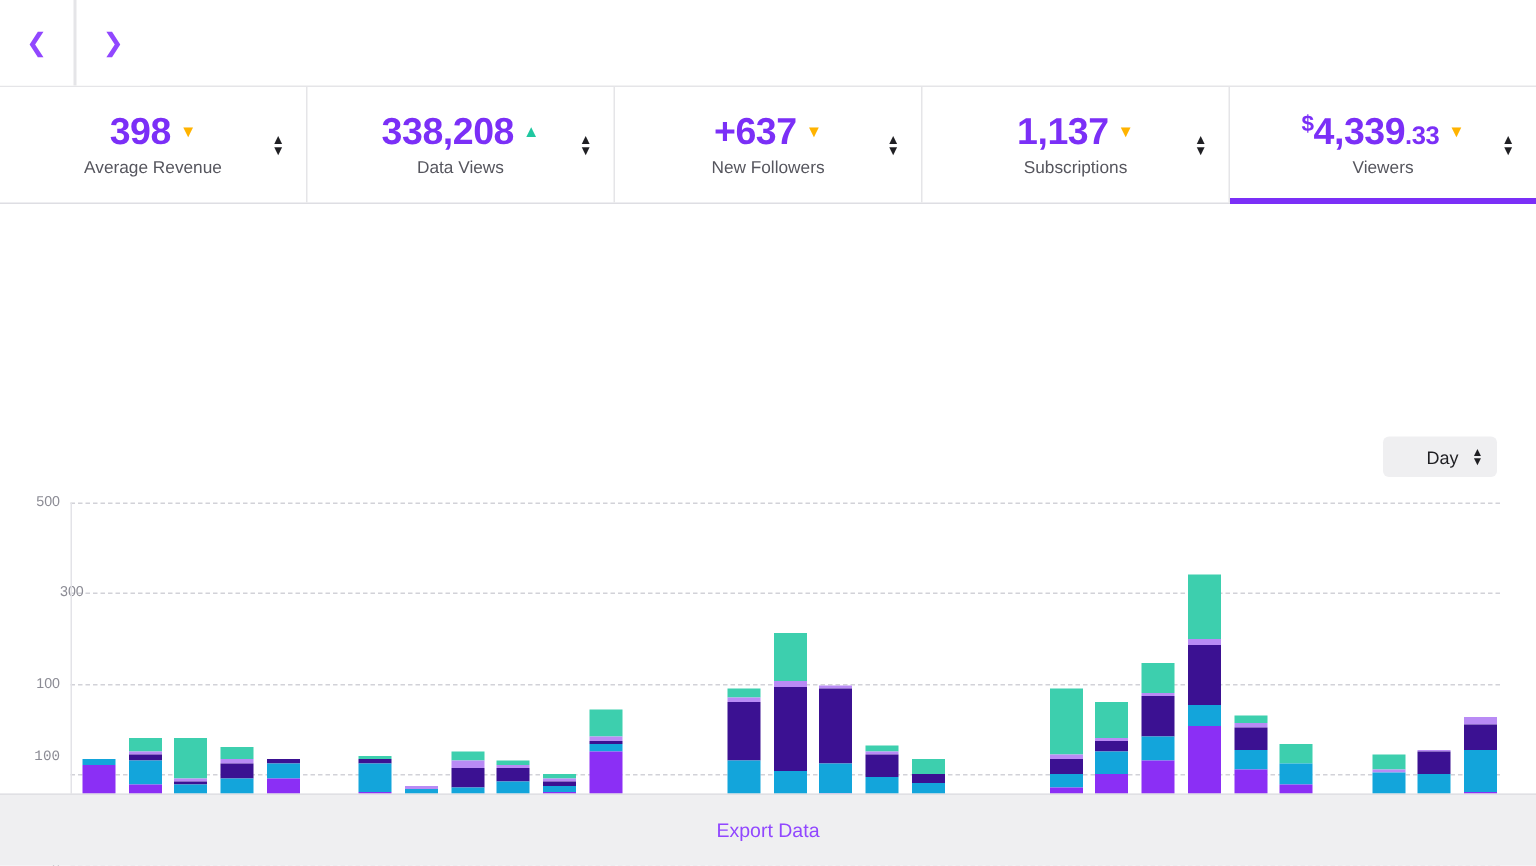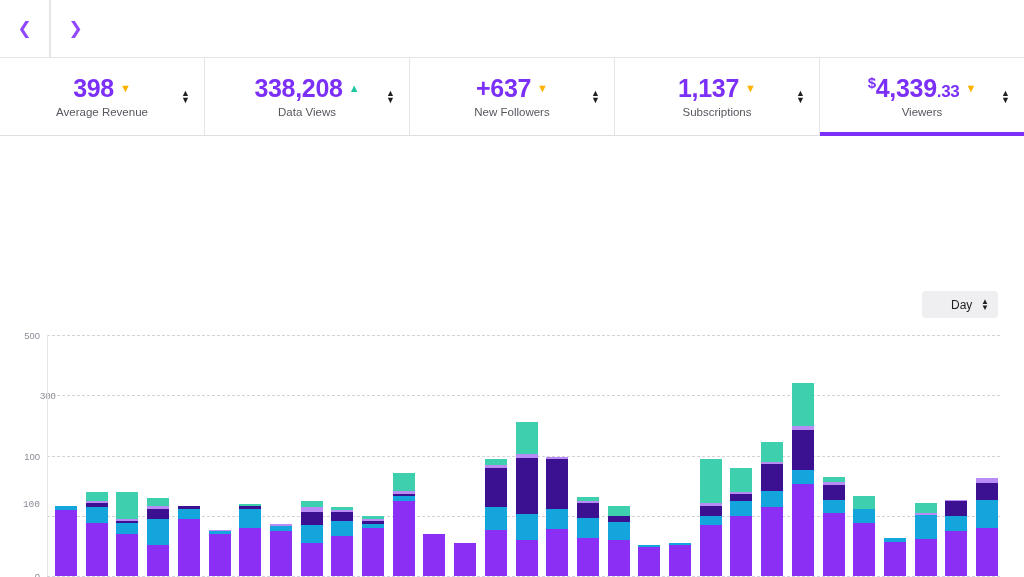--- a/index.html
+++ b/index.html
@@ -362,13 +362,16 @@
         <div class="bar" title="Aug 31" style="left: 976px; width: 22px; bottom: -22px; height: 97.605px;">
           <div class="seg" style="height: 48.2px; background: rgb(139, 47, 245);"></div>
           <div class="seg" style="height: 27.715px; background: rgb(19, 165, 219);"></div>
           <div class="seg" style="height: 17.4725px; background: rgb(59, 17, 146);"></div>
           <div class="seg" style="height: 4.2175px; background: rgb(185, 139, 245);"></div>
         </div>
       </div>
 
   </div>
 
+  <div class="footer">
+    <span class="export-link">Export Data</span>
+  </div>
 </div>
 
 </body></html>

